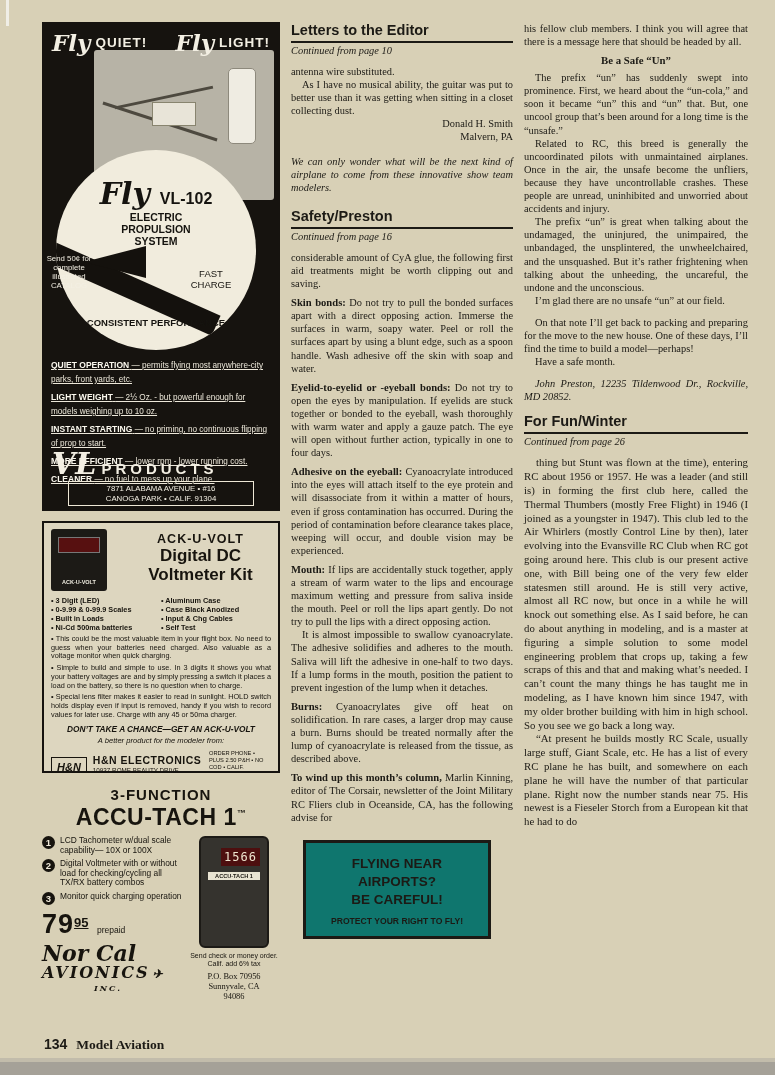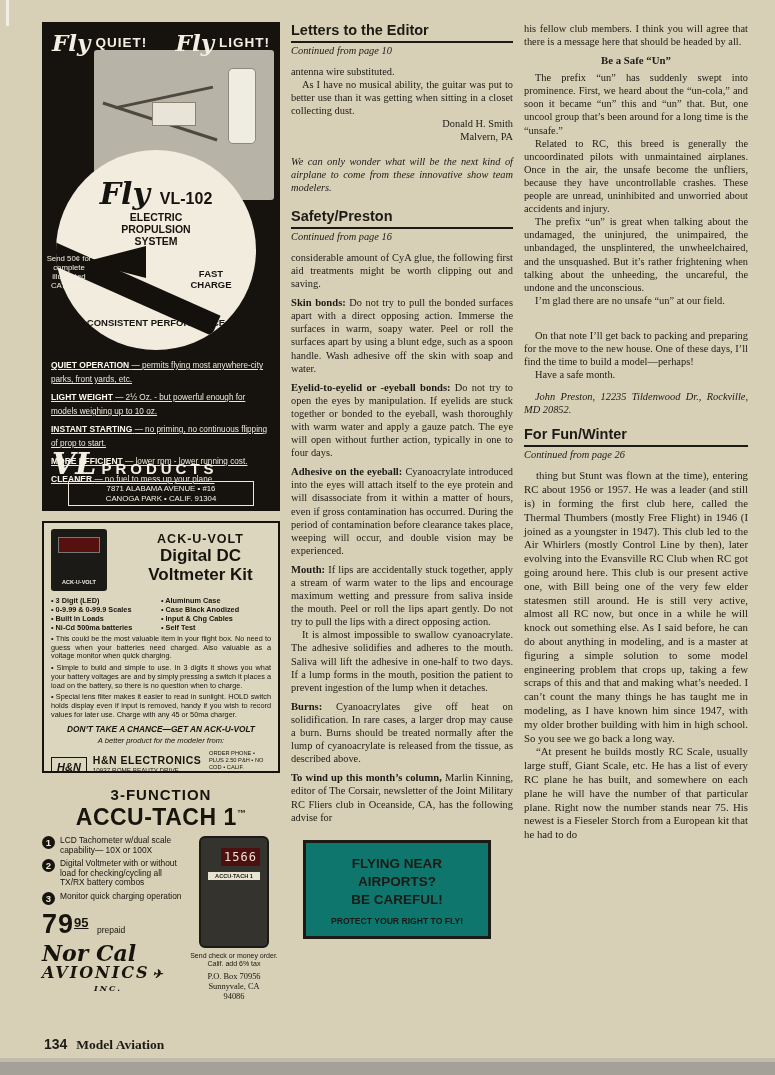--- a/index.html
+++ b/index.html
@@ -19,21 +19,21 @@
                 padding-bottom:3px;border-bottom:2px solid #1c1a15;margin-bottom:2px;}
   .mt{margin-top:10px;}
   .continued{font-style:italic;font-size:10.4px;margin:2px 0 9px;}
   .bt{font-size:10.4px;line-height:13.1px;text-align:justify;margin:0;text-indent:11px;}
   .noindent{text-indent:0;}
   .item{text-indent:0;margin-top:6px;}
   .item b{font-size:10.6px;}
   .sig{font-size:10.4px;line-height:13.1px;margin:0;text-align:right;}
   .editorial{font-style:italic;margin:11px 0 14px;text-indent:0;}
   .subhead{font-weight:bold;text-align:center;font-size:10.8px;margin:6px 0 4px;line-height:13px;}
-  .gap{margin-top:22px;}
+  .gap{margin-top:9px;}
   .sig-italic{font-style:italic;margin-top:9px;}
   .bt2{font-size:10.8px;line-height:13.8px;text-align:justify;margin:0;text-indent:12px;}
 
   .notice-box{width:170px;margin:16px 0 0 12px;border:3px solid #1c1a15;background:#0f766e;
               text-align:center;padding:12px 6px 10px;}
   .nb1{font-family:"Liberation Sans",sans-serif;font-weight:bold;font-size:13.5px;line-height:18px;}
   .nb2{font-family:"Liberation Sans",sans-serif;font-weight:bold;font-size:8.6px;margin-top:7px;}
 
   
   .ad-vl{position:relative;height:489px;background:#16130f;color:#f3efe3;margin-bottom:10px;overflow:hidden;}
@@ -49,21 +49,21 @@
   .vl-mount{position:absolute;top:52px;left:58px;width:42px;height:22px;background:#e8e4d8;border:1px solid #88846f;}
   .vl-circle{position:absolute;top:128px;left:14px;width:200px;height:200px;border-radius:50%;
              background:#f1ecdd;color:#15130f;text-align:center;z-index:2;overflow:hidden;}
   .vl-circ-top{margin-top:26px;}
   .vl-circ-script{display:inline-block;font-family:"DejaVu Serif",serif;font-style:italic;font-weight:bold;font-size:30px;margin-right:6px;}
   .vl-model{display:inline-block;font-family:"Liberation Sans",sans-serif;font-weight:bold;font-size:16px;}
   .vl-prodline{font-family:"Liberation Sans",sans-serif;font-weight:bold;font-size:10.5px;line-height:12px;}
   .vl-blade{position:absolute;left:-60px;top:118px;width:230px;height:22px;background:#14110d;transform:rotate(24deg);}
   .vl-cone{position:absolute;left:28px;top:96px;width:0;height:0;border-top:16px solid transparent;
            border-bottom:16px solid transparent;border-right:62px solid #14110d;}
-  .vl-fast{position:absolute;right:16px;top:118px;font-family:"Liberation Sans",sans-serif;font-weight:bold;font-size:9.5px;width:58px;}
+  .vl-fast{position:absolute;right:16px;top:118px;font-family:"Liberation Sans",sans-serif;font-weight:normal;font-size:9.5px;width:58px;}
   .vl-consistent{position:absolute;left:0;right:0;bottom:22px;font-family:"Liberation Sans",sans-serif;font-weight:bold;font-size:9.5px;}
   .vl-send{position:absolute;left:4px;top:232px;width:46px;font-family:"Liberation Sans",sans-serif;
            font-size:7.8px;line-height:9px;text-align:center;z-index:3;}
   .vl-bullets{position:absolute;top:336px;left:9px;right:8px;}
   .vl-b{font-family:"Liberation Sans",sans-serif;font-size:8.2px;line-height:14px;margin:0 0 3px;text-align:left;color:#ece7d9;text-decoration:underline;}
   .vl-b b{font-size:8.5px;color:#fbf8ee;}
   .vl-logo-row{position:absolute;top:424px;left:10px;display:flex;align-items:baseline;}
   .vl-logo{font-family:"DejaVu Serif",serif;font-style:italic;font-weight:bold;font-size:30px;}
   .vl-company{font-family:"Liberation Sans",sans-serif;font-weight:bold;font-size:15px;letter-spacing:4px;margin-left:5px;}
   .vl-addr{position:absolute;left:26px;right:26px;bottom:5px;border:1px solid #eee8d6;text-align:center;

